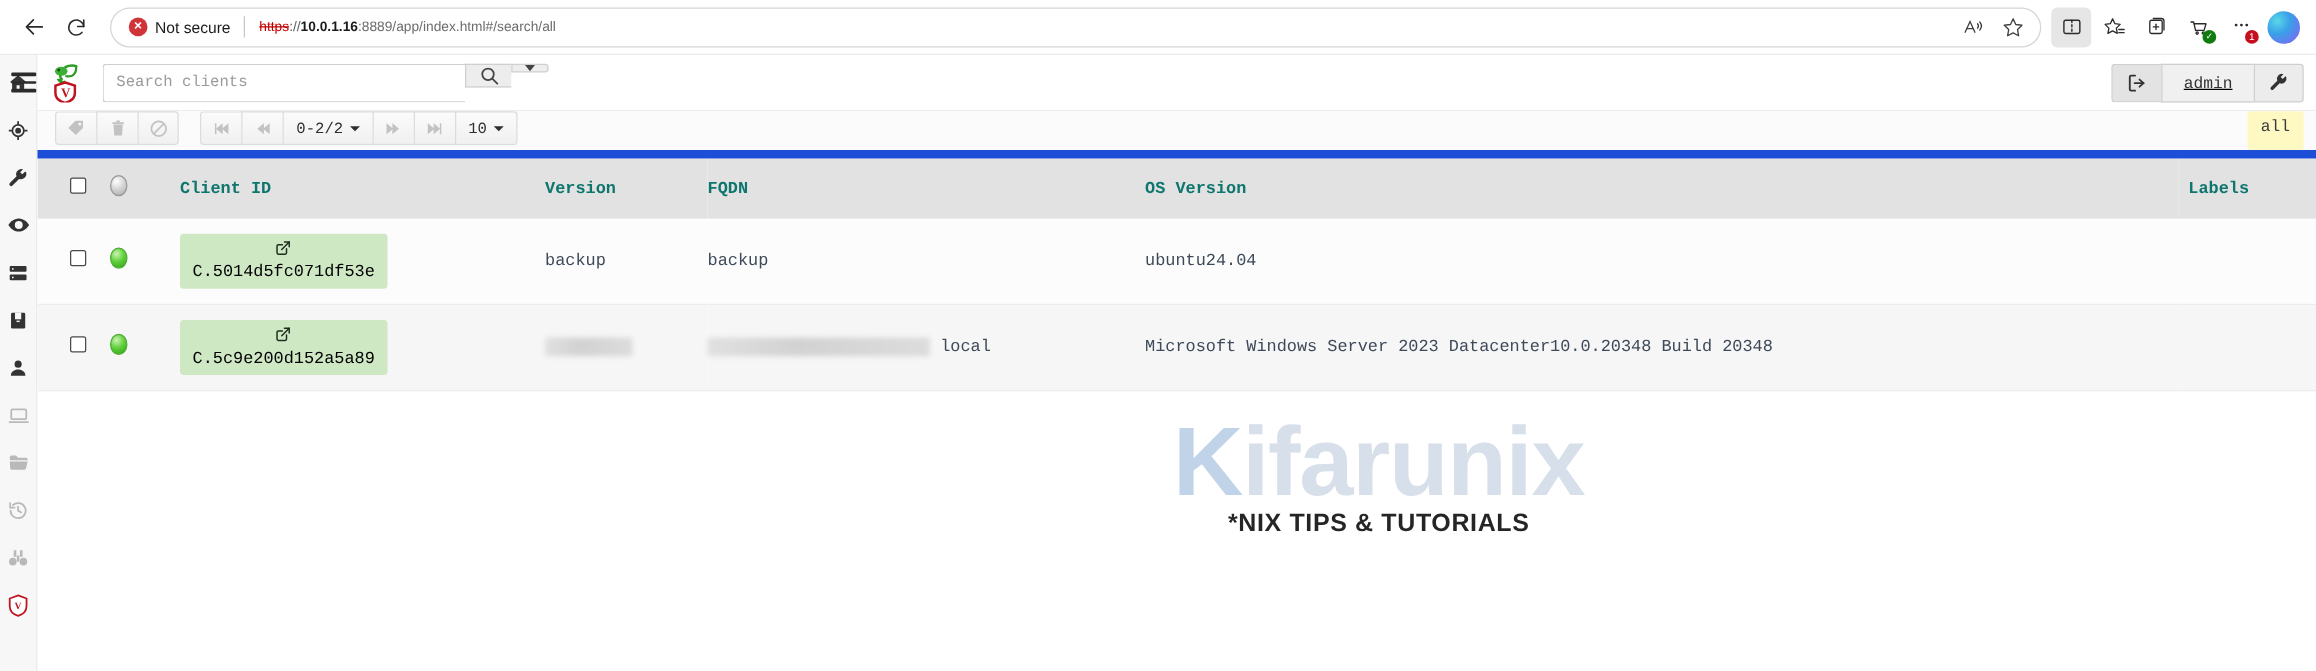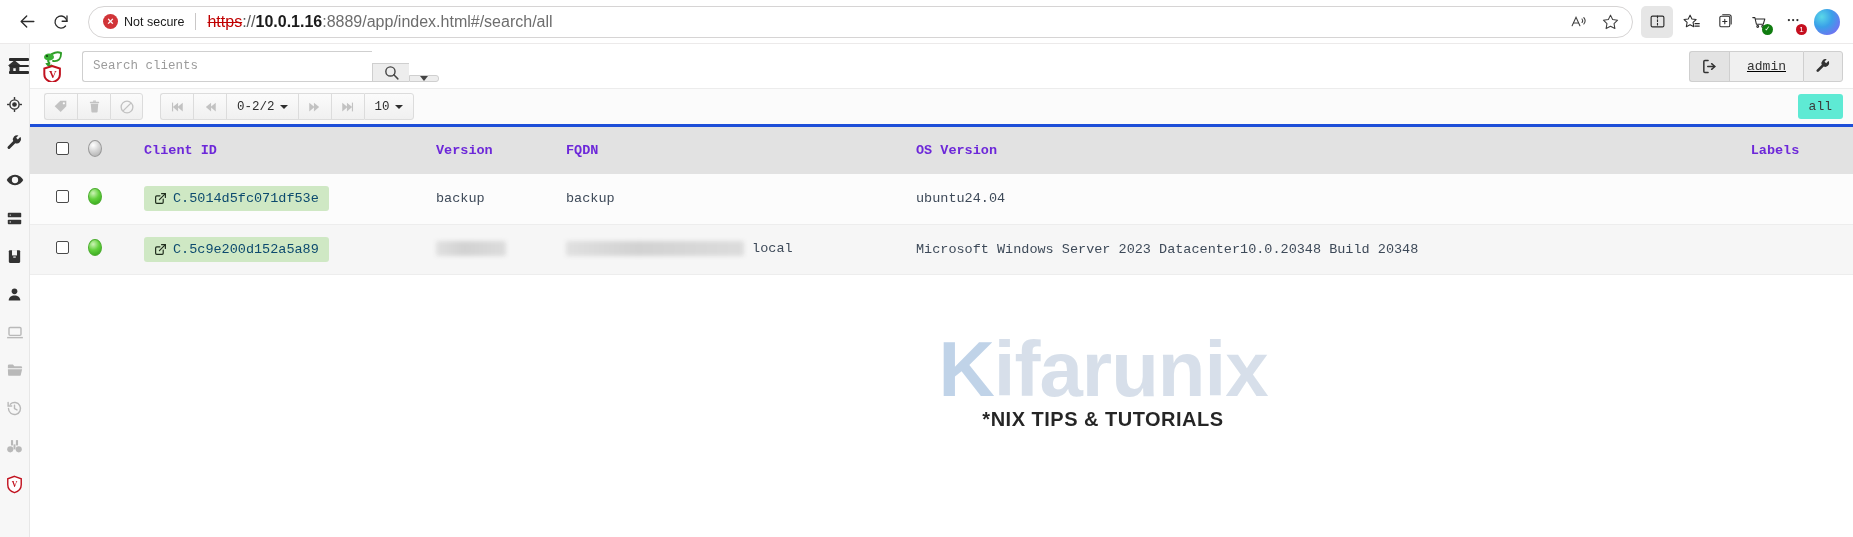--- a/index.html
+++ b/index.html
@@ -50,21 +50,21 @@
     color: #fff;
     font-size: 11px; font-weight: bold;
     display: flex; align-items: center; justify-content: center;
     line-height: 1;
   }
   .notsecure-text { font-size: 12.5px; color: #1b1b1b; }
   .omni-sep {
     width: 1px; height: 17px; background: #c9c7c7; margin: 0 11px;
     flex: 0 0 auto;
   }
-  .url { font-size: 16px; color: #1b1b1b; white-space: nowrap; }
+  .url { font-size: 11px; color: #1b1b1b; white-space: nowrap; }
   .url .scheme { color: #c00000; text-decoration: line-through; }
   .url .sep { color: #5b5b5b; }
   .url .host { color: #1b1b1b; font-weight: 600; }
   .url .rest { color: #6d6d6d; }
   .omni-actions { margin-left: auto; display: flex; align-items: center; gap: 4px; flex: 0 0 auto; }
   .omni-ico {
     width: 28px; height: 28px; border-radius: 4px;
     display: flex; align-items: center; justify-content: center;
     color: #404040;
   }
@@ -126,21 +126,21 @@
   }
   .hamburger {
     width: 34px; height: 34px;
     display: flex; flex-direction: column; justify-content: center;
     align-items: center; gap: 4px;
     margin-left: -32px;
   }
   .hamburger span { display: block; width: 20px; height: 2.5px; background: #2b2b2b; border-radius: 1px; }
   .logo { width: 30px; height: 34px; display: flex; align-items: center; justify-content: center; margin: 0 6px 0 2px; }
 
-  .searchgroup { display: flex; align-items: flex-end; height: 31px; margin-left: 8px; }
+  .searchgroup { display: flex; align-items: flex-start; height: 31px; margin-left: 8px; }
   .searchbox {
     width: 290px; height: 31px;
     border: 1px solid #cfcfcf; border-right: none;
     border-radius: 3px 0 0 3px;
     background: #fff;
     padding: 0 10px;
     font-family: "Liberation Mono", monospace;
     font-size: 12.5px; color: #3a3a3a;
     outline: none;
   }
@@ -166,44 +166,44 @@
     font-size: 13px;
   }
   .user-btn.logout { border-radius: 3px 0 0 3px; border-right: none; background: #e3e3e3; }
   .user-btn.name { background: #f0f0f0; border-right: none; min-width: 74px; }
   .user-btn.gear { border-radius: 0 3px 3px 0; background: #ececec; }
 
   
   .toolbar {
     height: 38px; flex: 0 0 38px;
     background: #fbfbfb;
-    display: flex; align-items: center;
+    display: flex; 
     padding: 0 10px 0 14px;
-    border-bottom: 3px solid #1d4ed8;
+    border-bottom: 7px solid #1d4ed8;
   }
   .btn-group { display: flex; align-items: stretch; height: 27px; }
   .tb-btn {
     border: 1px solid #dcdcdc;
     background: linear-gradient(#fbfbfb, #f0f0f0);
     display: flex; align-items: center; justify-content: center;
     min-width: 33px; padding: 0 7px;
     color: #c2c2c2;
     font-family: "Liberation Mono", monospace;
     font-size: 12.5px;
     border-right: none;
   }
   .tb-btn:first-child { border-radius: 3px 0 0 3px; }
   .tb-btn:last-child { border-radius: 0 3px 3px 0; border-right: 1px solid #dcdcdc; }
   .tb-btn.enabled { color: #2e2e2e; }
   .btn-group + .btn-group { margin-left: 17px; }
   .pg-label { gap: 5px; color: #2e2e2e; padding: 0 10px; }
   .caret-sm { width: 0; height: 0; border-left: 4px solid transparent; border-right: 4px solid transparent; border-top: 4.5px solid #2e2e2e; }
   .all-badge {
     margin-left: auto;
-    background: #5eead4;
+    background: #fef9c3;
     color: #3b3b3b;
     font-family: "Liberation Mono", monospace;
     font-size: 13px;
     padding: 5px 11px;
     border-radius: 3px;
   }
 
   
   .table-wrap { flex: 1 1 auto; position: relative; overflow: hidden; background: #fff; }
   .watermark {
@@ -223,21 +223,21 @@
   .wm-sub {
     font-family: "Liberation Sans", sans-serif;
     font-size: 20px; font-weight: bold; letter-spacing: .5px;
     color: #000000; opacity: .85; margin-top: 2px;
   }
   table { width: 100%; border-collapse: collapse; position: relative; z-index: 2; }
   thead th {
     background: #e2e2e2;
     font-family: "Liberation Mono", monospace;
     font-size: 13.5px; font-weight: bold;
-    color: #6d28d9;
+    color: #0f766e;
     text-align: left;
     padding: 13px 0;
     height: 44px;
     white-space: nowrap;
   }
   tbody td {
     font-family: "Liberation Mono", monospace;
     font-size: 13.5px;
     color: #3e4a59;
     padding: 12px 0;
@@ -274,25 +274,26 @@
   .dot-online {
     width: 14px; height: 17px;
     border-radius: 50%;
     background: radial-gradient(circle at 35% 28%, #ccf3b6 0%, #62d13c 45%, #2f9e18 100%);
     border: 1px solid #4fae33;
     display: inline-block;
   }
   .id-pill {
     display: inline-flex; align-items: center; gap: 6px;
     background: #cfe8c4;
-    color: #0c4a6e;
+    color: #000000;
     padding: 5px 10px;
     border-radius: 3px;
     font-family: "Liberation Mono", monospace;
     font-size: 13.5px;
+    flex-direction: column;
   }
   .ext-ico { display: block; color: #1f2d1c; }
   .redact {
     display: inline-block;
     height: 15px;
     background: linear-gradient(90deg,#e0e0e0,#d2d2d2 40%,#dcdcdc);
     border-radius: 2px;
     filter: blur(2.2px);
     vertical-align: middle;
   }

